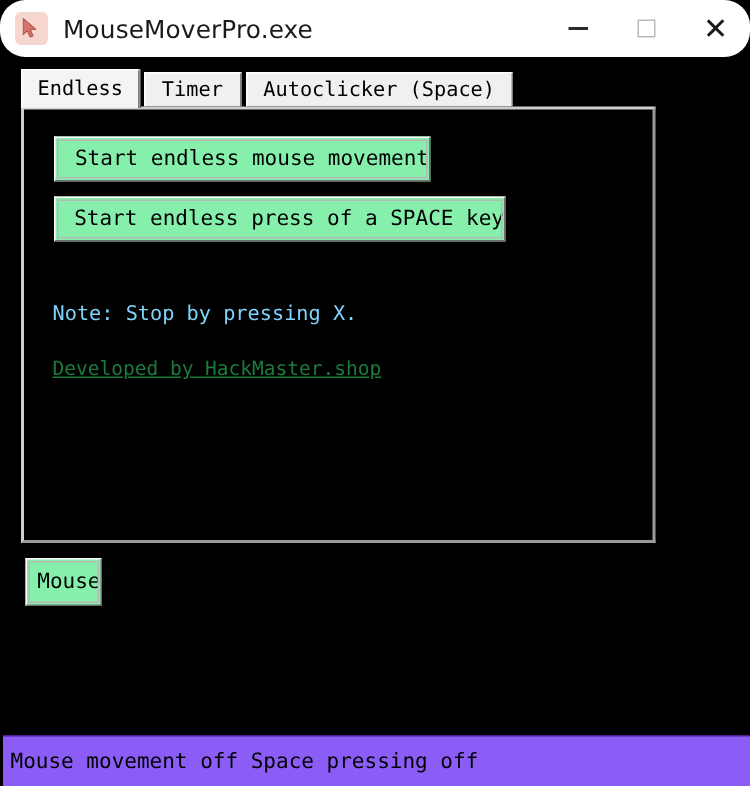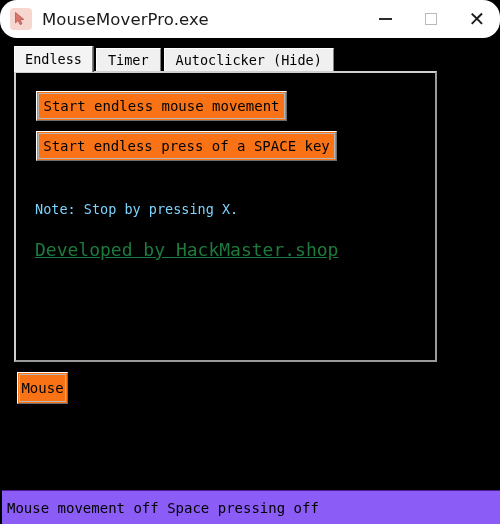--- a/index.html
+++ b/index.html
@@ -144,33 +144,33 @@
     height: 291px;
     background: #000000;
     border: 2px solid #9a9a9a;
     border-top-color: #cfcfcf;
     border-left-color: #cfcfcf;
     box-sizing: border-box;
   }
 
   
   .btn {
-    background: #f97316;
+    background: #86efac;
     color: #000000;
     font-family: "DejaVu Sans Mono", "Liberation Mono", monospace;
     font-size: 14px;
     border: 1px solid #ffffff;
     border-right-color: #6d6d6d;
     border-bottom-color: #6d6d6d;
     outline: 1px solid #b7b7b7;
     outline-offset: -3px;
     box-sizing: border-box;
     display: flex;
     align-items: center;
-    justify-content: center;
+    justify-content: flex-end;
     padding: 0;
     white-space: nowrap;
     letter-spacing: 0px;
   }
   #btn-mouse {
     position: absolute;
     left: 20px;
     top: 18px;
     width: 251px;
     height: 30px;
@@ -189,21 +189,21 @@
     top: 128px;
     font-size: 13.5px;
     color: #7dd3fc;
     white-space: nowrap;
     letter-spacing: 0px;
   }
   .link {
     position: absolute;
     left: 19px;
     top: 166px;
-    font-size: 18px;
+    font-size: 13px;
     color: #1d7a3d;
     text-decoration: underline;
     white-space: nowrap;
     letter-spacing: 0px;
     cursor: pointer;
   }
 
   #btn-hide {
     position: absolute;
     left: 17px;
@@ -263,21 +263,21 @@
   <div class="client">
 
     <div class="tabstrip">
       <div class="tab active">
         <span>Endless</span>
       </div>
       <div class="tab">
         <span>Timer</span>
       </div>
       <div class="tab">
-        <span>Autoclicker (Hide)</span>
+        <span>Autoclicker (Space)</span>
       </div>
     </div>
 
     <div class="panel">
       <button class="btn" id="btn-mouse">
         <span>Start endless mouse movement</span>
       </button>
       <button class="btn" id="btn-space">
         <span>Start endless press of a SPACE key</span>
       </button>

